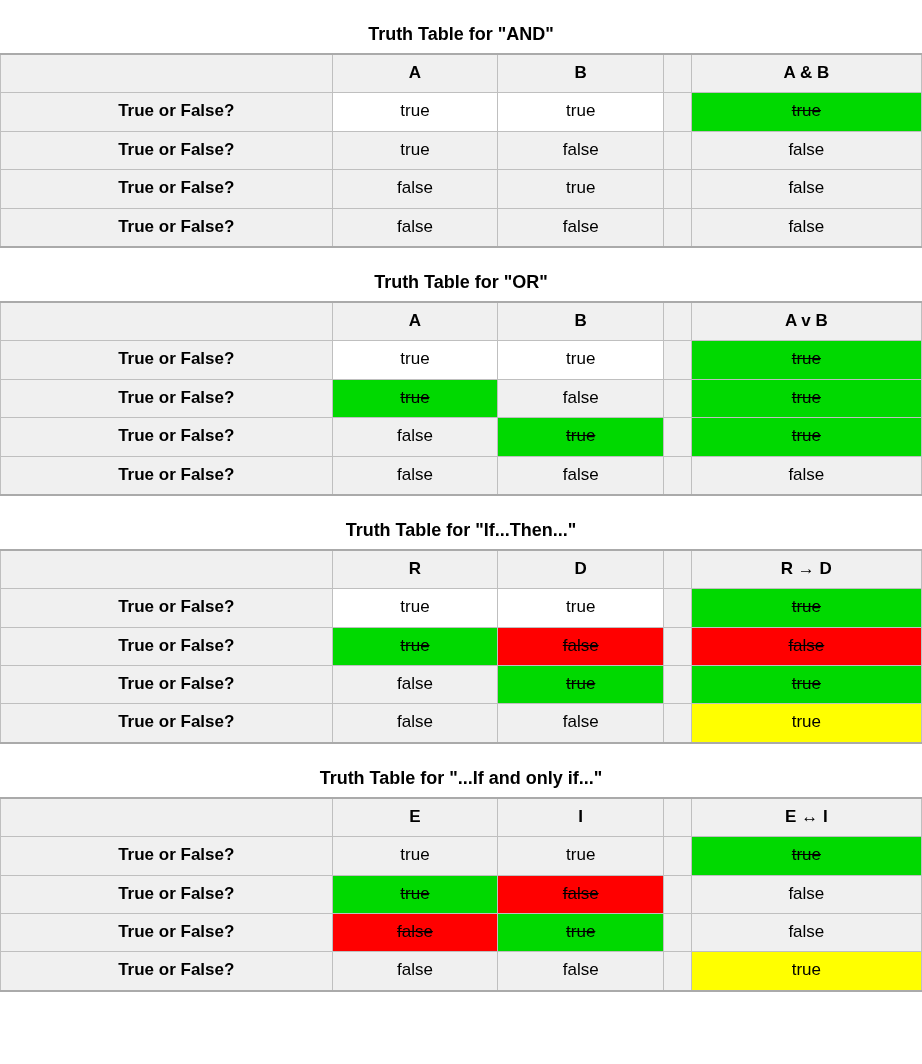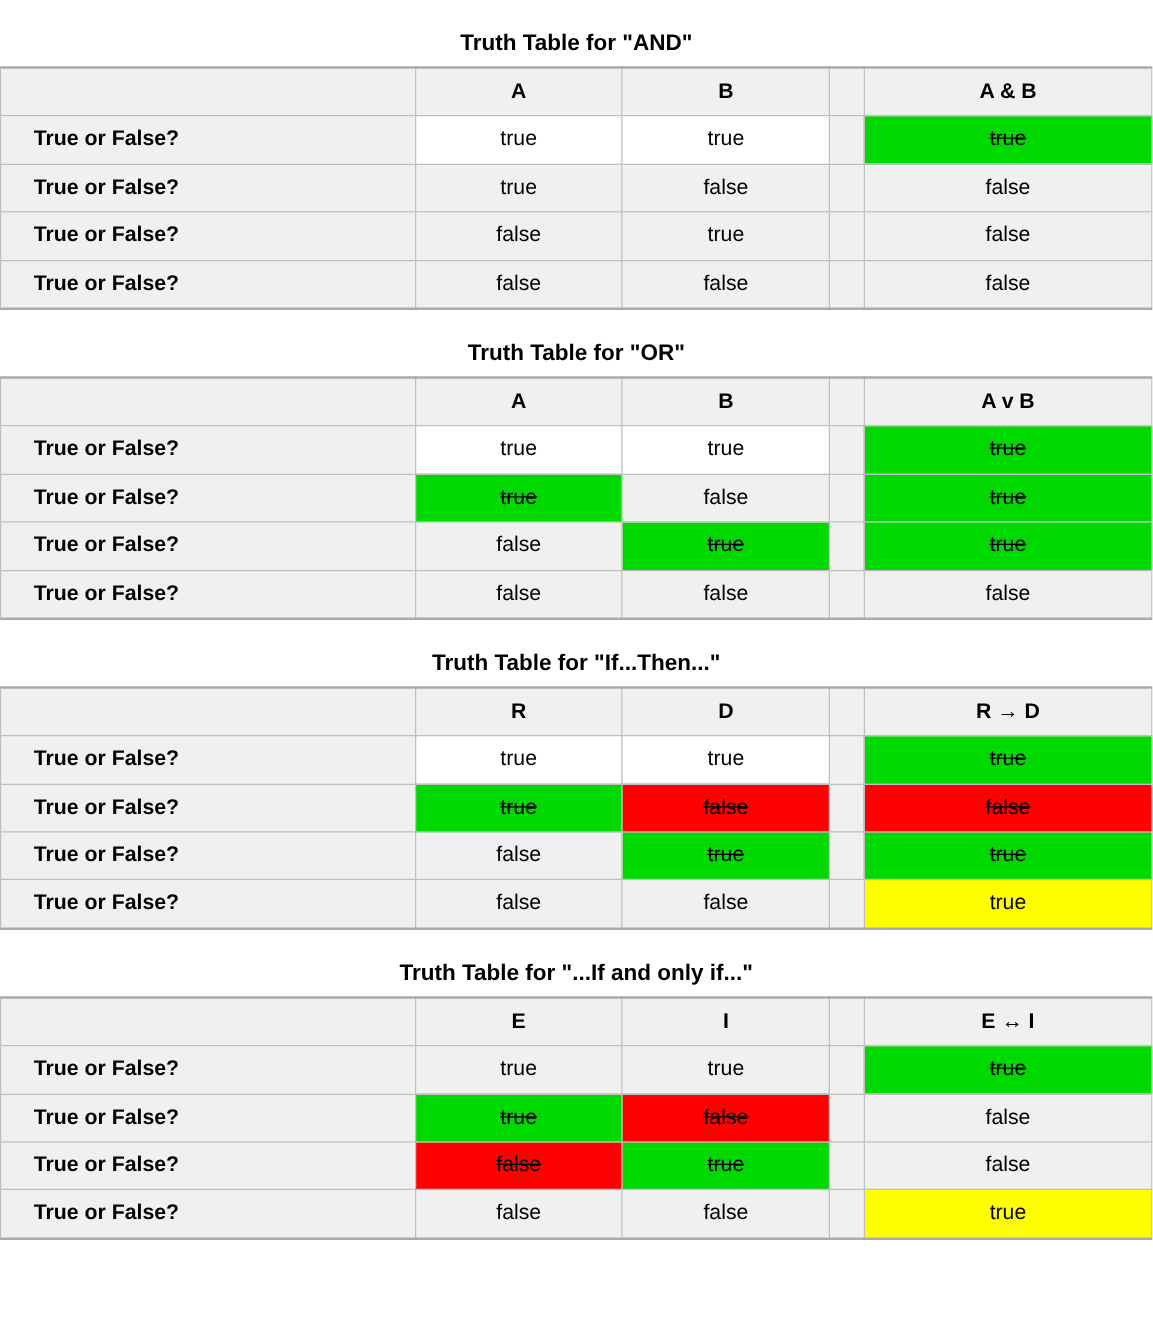--- a/index.html
+++ b/index.html
@@ -41,21 +41,21 @@
     vertical-align: middle;
     line-height: 1.2;
   }
   table.truth th {
     font-weight: bold;
     background: #f0f0f0;
   }
   table.truth th.rowhdr,
   table.truth td.rowhdr {
     font-weight: bold;
-    text-align: left;
+    text-align: center;
     padding-left: 26px;
     background: #f0f0f0;
   }
   
   table.truth thead th.blank {
     background: #f0f0f0;
   }
   table.truth td.gap, table.truth th.gap {
     background: #f0f0f0;
   }

